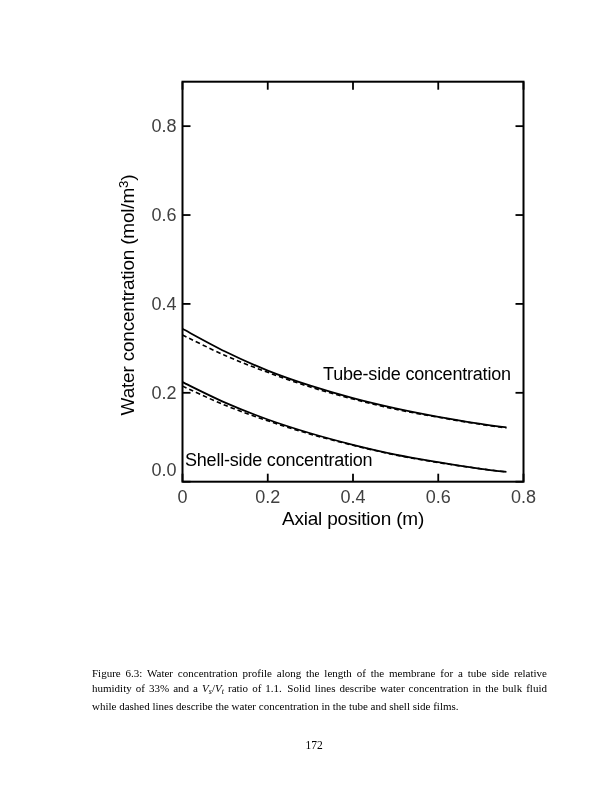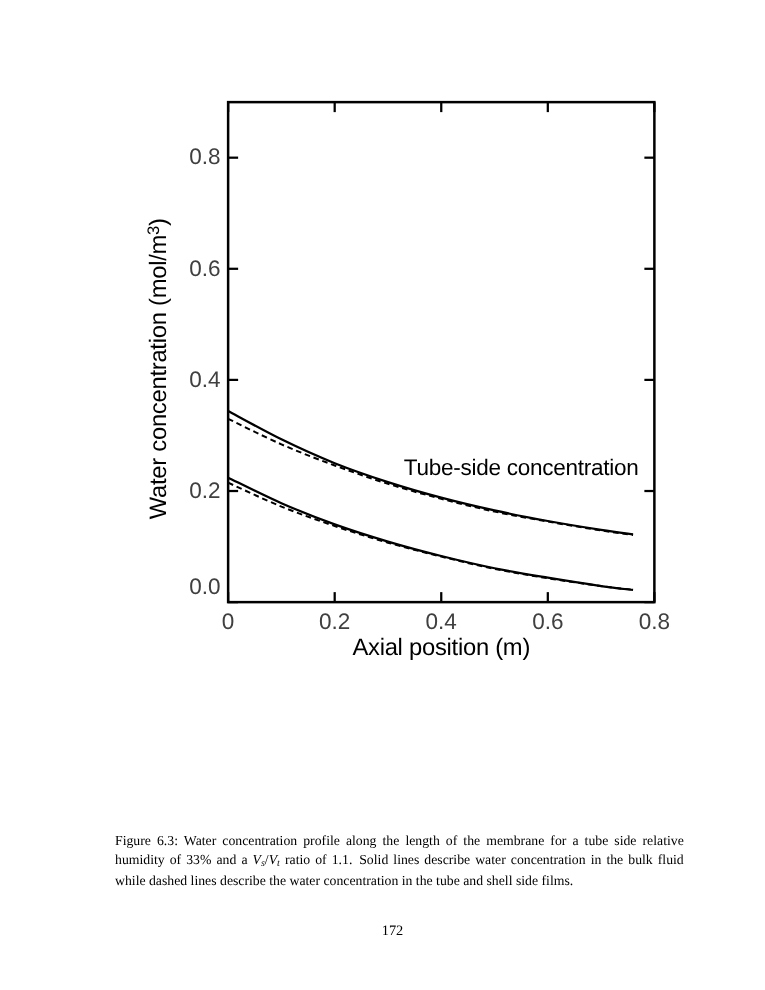--- a/index.html
+++ b/index.html
@@ -89,20 +89,21 @@
       <path d="M182.50 382.14C189.60 385.55 210.92 396.37 225.13 402.59C239.33 408.81 253.54 414.37 267.75 419.48C281.96 424.59 296.17 429.03 310.38 433.26C324.58 437.48 338.79 441.26 353.00 444.81C367.21 448.37 381.42 451.70 395.63 454.59C409.83 457.48 424.04 459.77 438.25 462.14C452.46 464.51 469.51 467.18 480.87 468.81C492.24 470.44 502.19 471.40 506.45 471.92" fill="none" stroke="#000000" stroke-width="1.8"></path>
       <path d="M182.50 386.14C189.60 389.33 210.92 399.48 225.13 405.26C239.33 411.03 253.54 416.00 267.75 420.81C281.96 425.63 296.17 430.07 310.38 434.14C324.58 438.22 338.79 441.77 353.00 445.26C367.21 448.74 381.42 452.14 395.63 455.03C409.83 457.92 424.04 460.29 438.25 462.59C452.46 464.89 469.51 467.26 480.87 468.81C492.24 470.37 502.19 471.40 506.45 471.92" fill="none" stroke="#000000" stroke-width="1.6" stroke-dasharray="4.5 3"></path>
     </svg>
 
   <div class="axis-title-x">Axial position (m)</div>
 
   <div class="axis-title-y"><span>Water concentration (mol/m</span><span class="sup">3</span><span>)</span></div>
 
   <div class="curve-label tube-label">Tube-side concentration</div>
 
+  <div class="curve-label shell-label">Shell-side concentration</div>
 
   <div class="caption" id="caption"><span>Figure 6.3: Water concentration profile along the length of the membrane for a tube side relative humidity of 33% and a </span><span class="it">V</span><span class="sub">s</span><span>/</span><span class="it">V</span><span class="sub">t</span><span> ratio of 1.1. Solid lines describe water concentration in the bulk fluid while dashed lines describe the water concentration in the tube and shell side films.</span></div>
 
   <div class="page-number">172</div>
 
 <div class="tick-label x-tick-label" style="left: 182.5px; top: 487px;">0</div>
     <div class="tick-label x-tick-label" style="left: 267.75px; top: 487px;">0.2</div>
     <div class="tick-label x-tick-label" style="left: 353px; top: 487px;">0.4</div>
     <div class="tick-label x-tick-label" style="left: 438.25px; top: 487px;">0.6</div>
     <div class="tick-label x-tick-label" style="left: 523.5px; top: 487px;">0.8</div>

